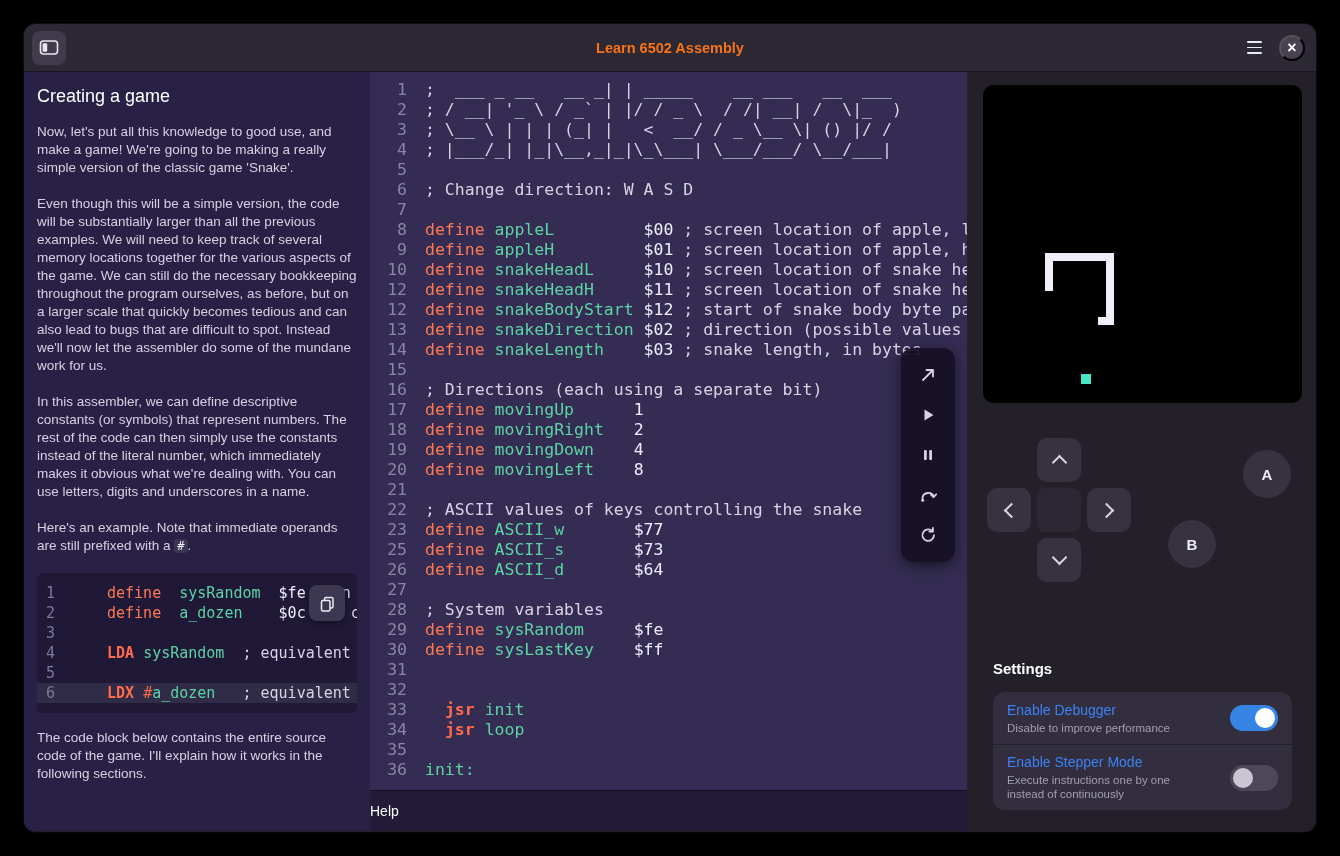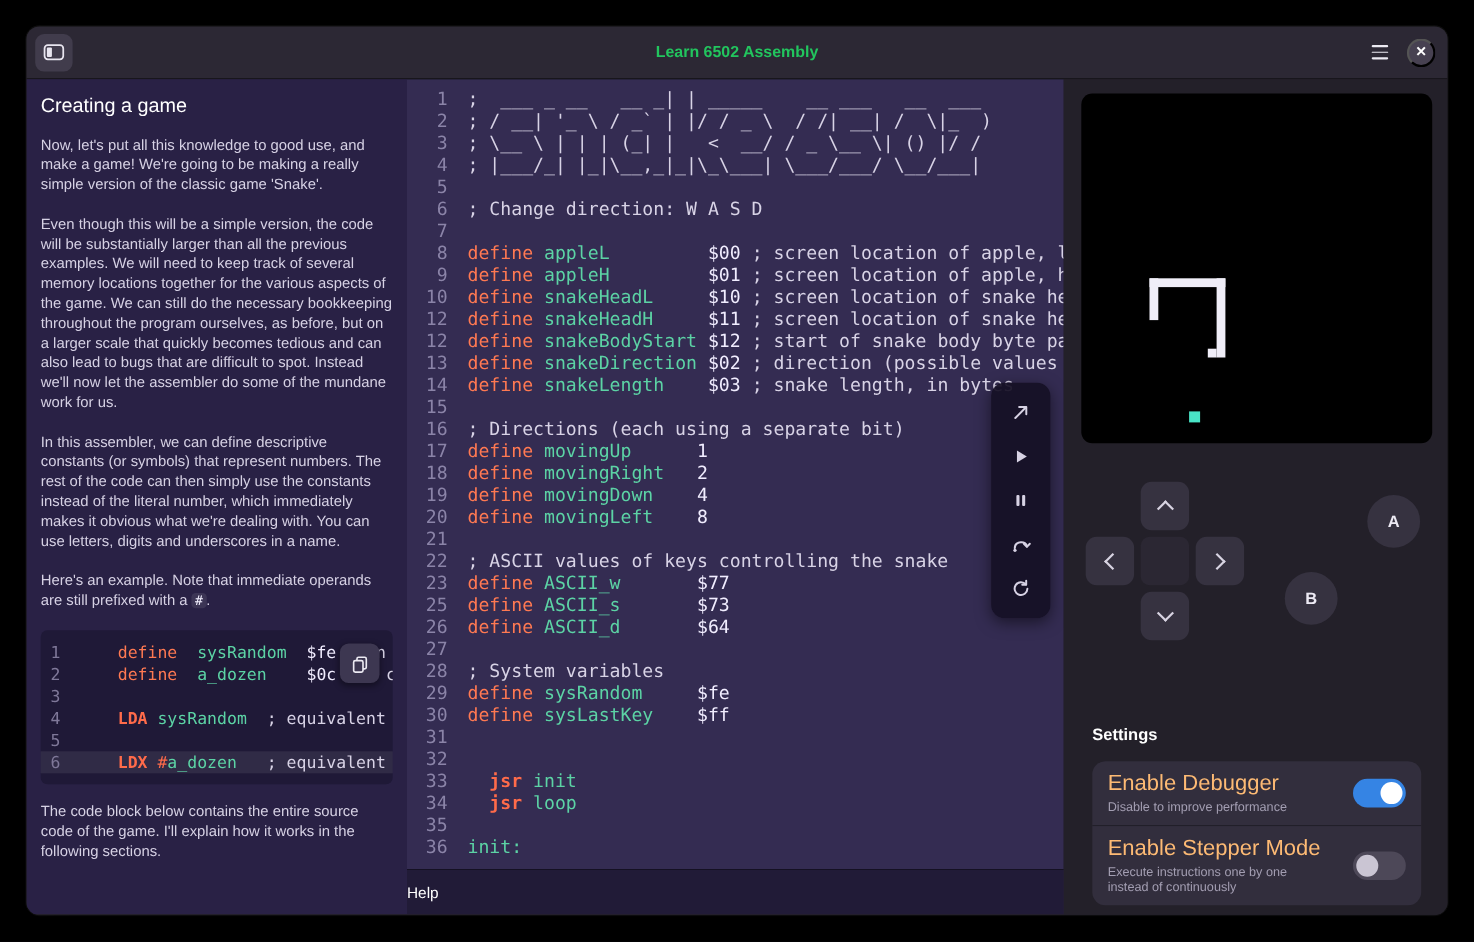--- a/index.html
+++ b/index.html
@@ -10,21 +10,21 @@
     box-shadow:0 14px 44px rgba(0,0,0,.85),0 0 0 1px rgba(255,255,255,.07)}
   
   .titlebar{height:48px;background:#2c2834;display:flex;align-items:center;position:relative;
     border-bottom:1px solid rgba(0,0,0,.45)}
   .tb-btn{width:34px;height:34px;border-radius:8px;display:flex;align-items:center;justify-content:center;border:none}
   .sidebar-toggle{margin-left:8px;background:#413c4c}
   .menu-btn{background:transparent;margin-right:8px}
   .close-btn{width:26px;height:26px;border-radius:50%;background:#474151;margin-right:11px;
     display:flex;align-items:center;justify-content:center}
   .close-x{color:#fff;font-size:16px;line-height:1;font-weight:700}
-  .win-title{position:absolute;left:0;right:0;text-align:center;color:#22c55e;font-size:14.5px;font-weight:700;pointer-events:none}
+  .win-title{position:absolute;left:0;right:0;text-align:center;color:#f97316;font-size:14.5px;font-weight:700;pointer-events:none}
   .tb-right{margin-left:auto;display:flex;align-items:center}
   .hamb{display:flex;flex-direction:column;gap:3.4px}
   .hamb span{display:block;width:15px;height:1.8px;background:#eceaf2;border-radius:1px}
   
   .content{display:flex;height:759px}
   
   .sidebar{width:346px;background:#292145;color:#d6d1e4;overflow:hidden;padding:14px 13px 0 13px;position:relative}
   .sidebar h1{font-size:18px;font-weight:400;color:#fff;margin-bottom:16px}
   .sidebar p{font-size:13.5px;line-height:18px;margin-bottom:18px;color:#d6d1e4}
   .inline-code{font-family:"DejaVu Sans Mono",monospace;font-size:12px;color:#f3f0ff;
@@ -76,21 +76,21 @@
   .c-right{transform:rotate(135deg);margin-right:5px}
   .c-down{transform:rotate(225deg);margin-bottom:5px}
   .ab-btn{position:absolute;width:48px;height:48px;border-radius:50%;background:#363240;border:none;
     color:#edeaf4;font-size:15px;font-weight:700;display:flex;align-items:center;justify-content:center}
   #btn-a{left:276px;top:378px}
   #btn-b{left:201px;top:448px}
   .settings-heading{position:absolute;left:26px;top:588px;color:#fff;font-size:15px;font-weight:700}
   .card{position:absolute;left:26px;top:620px;width:299px;border-radius:12px;background:#322e3d;overflow:hidden}
   .srow{display:flex;align-items:center;padding:9px 14px;min-height:52px}
   .stext{flex:1;padding-right:10px}
-  .stitle{color:#fdba74;font-size:20px}
+  .stitle{color:#3b82f6;font-size:14px}
   .ssub{color:#a39eb2;font-size:11.5px;line-height:14px;margin-top:3px;max-width:200px}
   .divider{height:1px;background:rgba(0,0,0,.32)}
   .switch{width:48px;height:26px;border-radius:13px;background:#4d4858;position:relative;flex-shrink:0}
   .switch .knob{position:absolute;top:3px;left:3px;width:20px;height:20px;border-radius:50%;background:#cac5d3}
   .switch.on{background:#3584e4}
   .switch.on .knob{left:25px;background:#fff}
   svg{display:block}
 </style>
 </head>
 <body>

